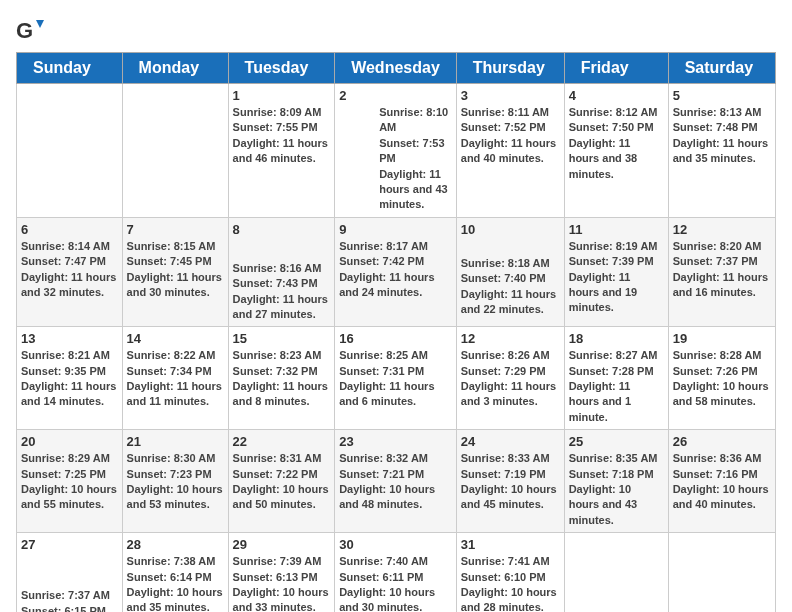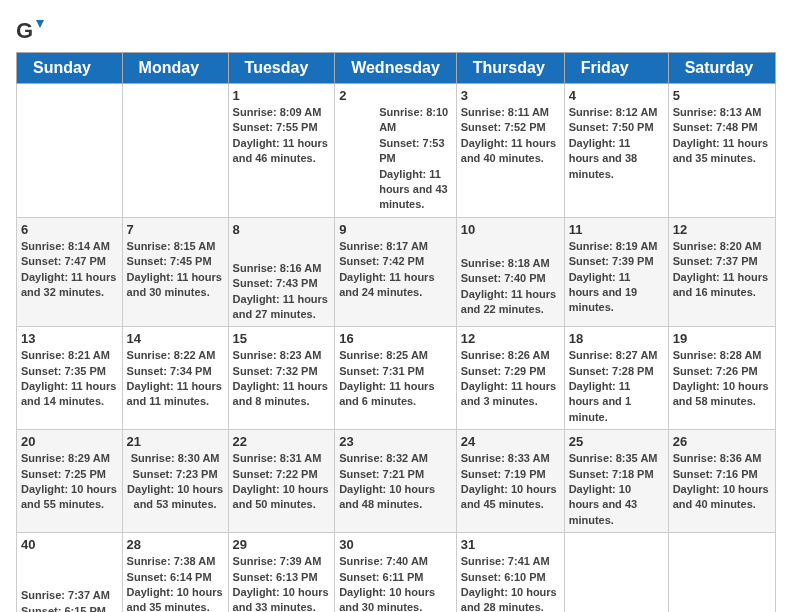--- a/index.html
+++ b/index.html
@@ -201,21 +201,21 @@
           <div class="day-number">12</div>
           <div class="day-info" style="white-space: pre-line;">Sunrise: 8:20 AM
 Sunset: 7:37 PM
 Daylight: 11 hours and 16 minutes.</div>
         </td>
       </tr>
       <tr>
         <td>
           <div class="day-number">13</div>
           <div class="day-info" style="white-space: pre-line;">Sunrise: 8:21 AM
-Sunset: 7:35 PM
+Sunset: 9:35 PM
 Daylight: 11 hours and 14 minutes.</div>
         </td>
         <td>
           <div class="day-number">14</div>
           <div class="day-info" style="white-space: pre-line;">Sunrise: 8:22 AM
 Sunset: 7:34 PM
 Daylight: 11 hours and 11 minutes.</div>
         </td>
         <td>
           <div class="day-number">15</div>
@@ -250,21 +250,21 @@
       </tr>
       <tr>
         <td>
           <div class="day-number">20</div>
           <div class="day-info" style="white-space: pre-line;">Sunrise: 8:29 AM
 Sunset: 7:25 PM
 Daylight: 10 hours and 55 minutes.</div>
         </td>
         <td>
           <div class="day-number">21</div>
-          <div class="day-info" style="white-space: pre-line; text-align: center;">Sunrise: 8:30 AM
+          <div class="day-info" style="white-space: pre-line;">Sunrise: 8:30 AM
 Sunset: 7:23 PM
 Daylight: 10 hours and 53 minutes.</div>
         </td>
         <td>
           <div class="day-number">22</div>
           <div class="day-info" style="white-space: pre-line;">Sunrise: 8:31 AM
 Sunset: 7:22 PM
 Daylight: 10 hours and 50 minutes.</div>
         </td>
         <td>
@@ -287,21 +287,21 @@
         </td>
         <td>
           <div class="day-number">26</div>
           <div class="day-info" style="white-space: pre-line;">Sunrise: 8:36 AM
 Sunset: 7:16 PM
 Daylight: 10 hours and 40 minutes.</div>
         </td>
       </tr>
       <tr>
         <td>
-          <div class="day-number">40</div>
+          <div class="day-number">27</div>
           <div class="day-info" style="white-space: pre-line; margin-top: 36px;">Sunrise: 7:37 AM
 Sunset: 6:15 PM
 Daylight: 10 hours and 38 minutes.</div>
         </td>
         <td>
           <div class="day-number">28</div>
           <div class="day-info" style="white-space: pre-line;">Sunrise: 7:38 AM
 Sunset: 6:14 PM
 Daylight: 10 hours and 35 minutes.</div>
         </td>

